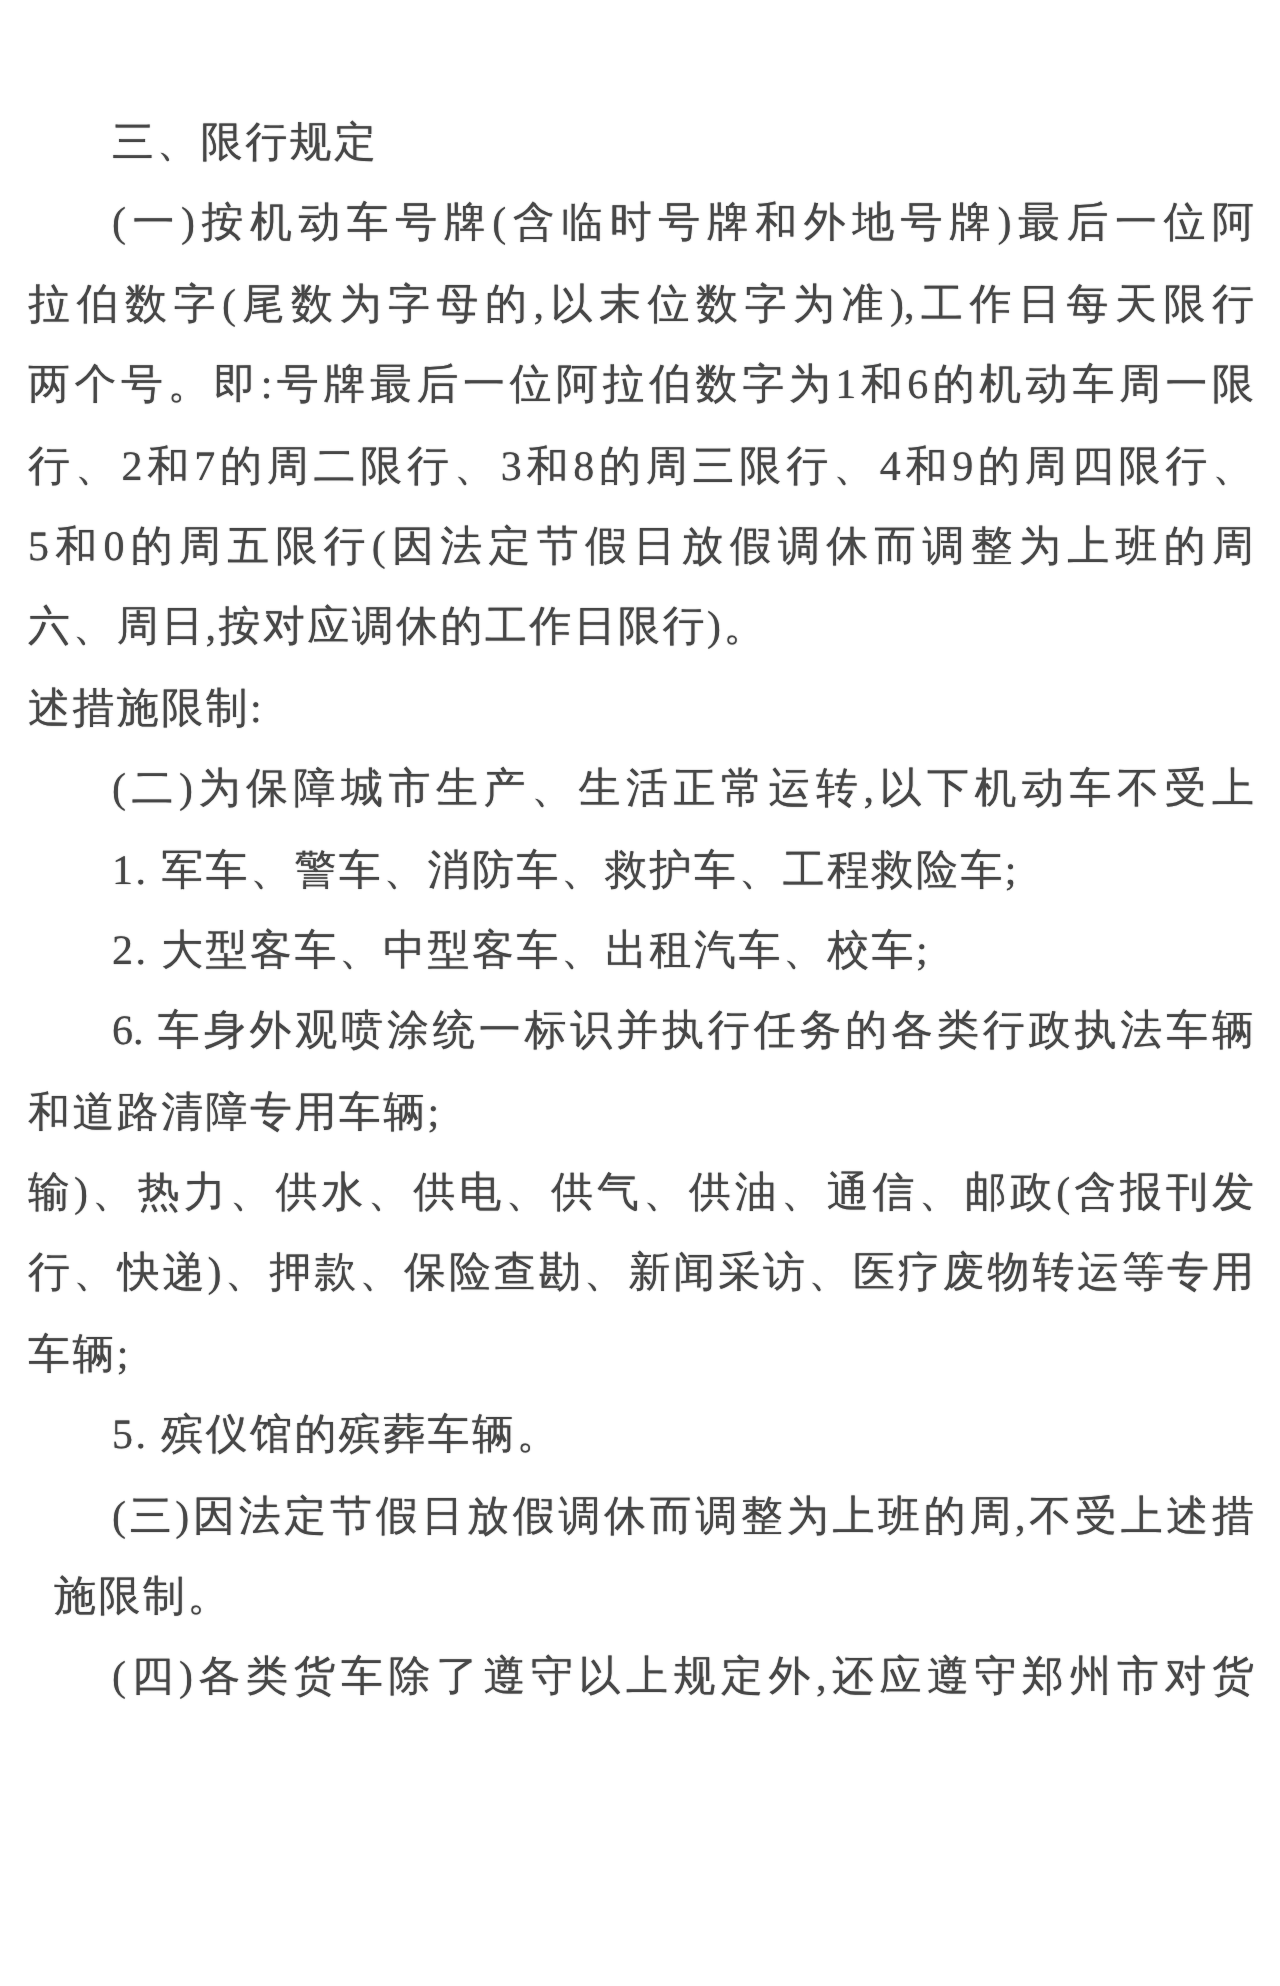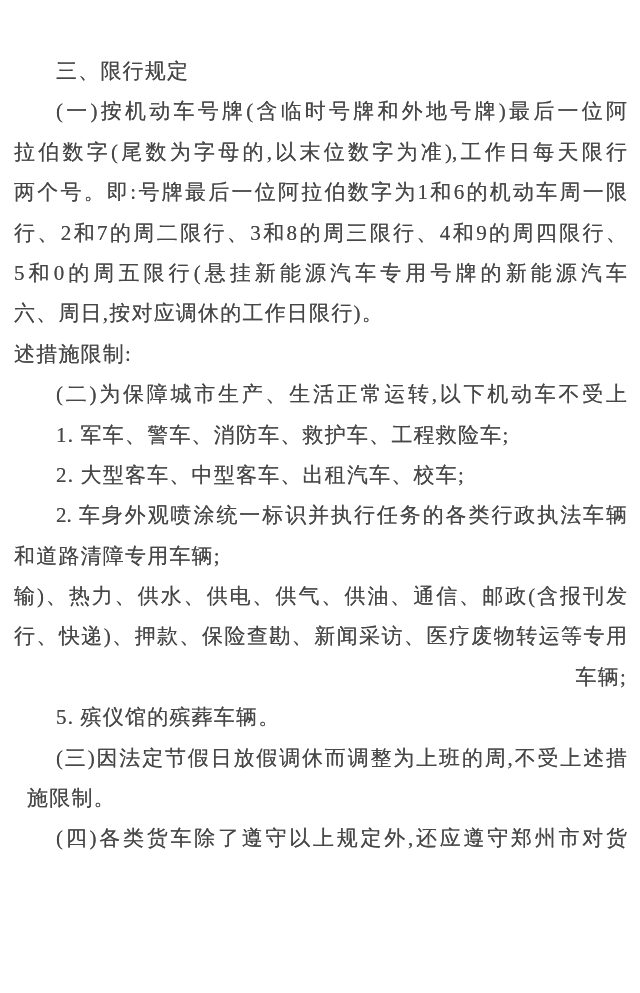--- a/index.html
+++ b/index.html
@@ -52,31 +52,31 @@
 </head>
 <body>
 
 <div class="page">
   <div class="doc-body" id="doc-body">
       <div class="doc-line" style="text-indent: 2em;">三、限行规定</div>
       <div class="doc-line justify" style="text-indent: 2em;">(一)按机动车号牌(含临时号牌和外地号牌)最后一位阿</div>
       <div class="doc-line justify" style="text-indent: 0em;">拉伯数字(尾数为字母的,以末位数字为准),工作日每天限行</div>
       <div class="doc-line justify" style="text-indent: 0em;">两个号。即:号牌最后一位阿拉伯数字为1和6的机动车周一限</div>
       <div class="doc-line justify" style="text-indent: 0em;">行、2和7的周二限行、3和8的周三限行、4和9的周四限行、</div>
-      <div class="doc-line justify" style="text-indent: 0em;">5和0的周五限行(悬挂新能源汽车专用号牌的新能源汽车</div>
+      <div class="doc-line justify" style="text-indent: 0em;">5和0的周五限行(因法定节假日放假调休而调整为上班的周</div>
       <div class="doc-line" style="text-indent: 0em;">六、周日,按对应调休的工作日限行)。</div>
       <div class="doc-line" style="text-indent: 0em;">述措施限制:</div>
       <div class="doc-line justify" style="text-indent: 2em;">(二)为保障城市生产、生活正常运转,以下机动车不受上</div>
       <div class="doc-line" style="text-indent: 2em;">1. 军车、警车、消防车、救护车、工程救险车;</div>
       <div class="doc-line" style="text-indent: 2em;">2. 大型客车、中型客车、出租汽车、校车;</div>
-      <div class="doc-line justify" style="text-indent: 2em;">2. 车身外观喷涂统一标识并执行任务的各类行政执法车辆</div>
+      <div class="doc-line justify" style="text-indent: 2em;">6. 车身外观喷涂统一标识并执行任务的各类行政执法车辆</div>
       <div class="doc-line" style="text-indent: 0em;">和道路清障专用车辆;</div>
       <div class="doc-line justify" style="text-indent: 0em;">输)、热力、供水、供电、供气、供油、通信、邮政(含报刊发</div>
       <div class="doc-line justify" style="text-indent: 0em;">行、快递)、押款、保险查勘、新闻采访、医疗废物转运等专用</div>
-      <div class="doc-line" style="text-indent: 0em; text-align: right;">车辆;</div>
+      <div class="doc-line" style="text-indent: 0em;">车辆;</div>
       <div class="doc-line" style="text-indent: 2em;">5. 殡仪馆的殡葬车辆。</div>
       <div class="doc-line justify" style="text-indent: 2em;">(三)因法定节假日放假调休而调整为上班的周,不受上述措</div>
       <div class="doc-line" style="text-indent: 0em; margin-left: 13px;">施限制。</div>
       <div class="doc-line justify" style="text-indent: 2em;">(四)各类货车除了遵守以上规定外,还应遵守郑州市对货</div>
       <div class="doc-line" style="text-indent: 0em; margin-top: 41px;">车的其他限行、禁行规定。</div>
     </div>
   <div class="doc-footer">— 2 —</div>
 </div>
 
 </body></html>

